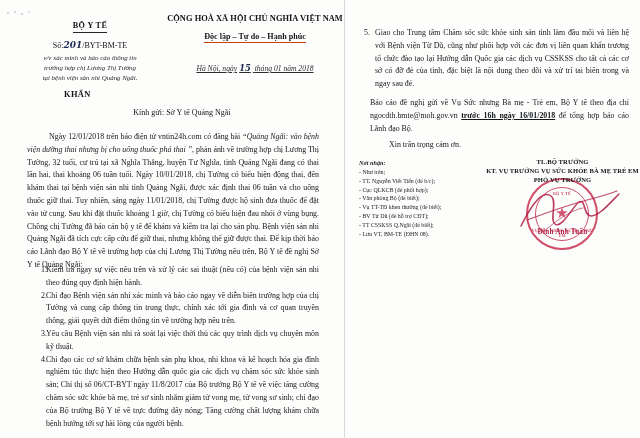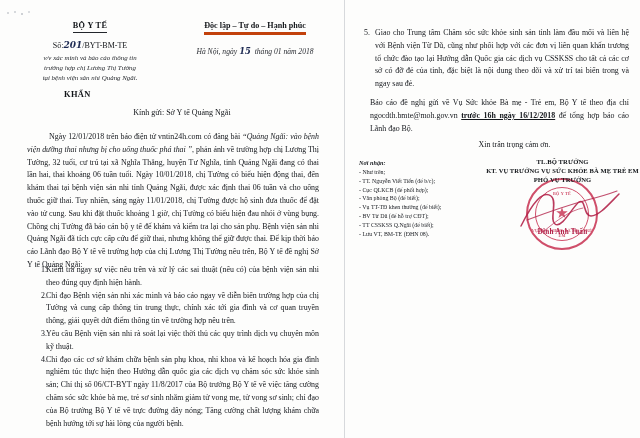--- a/index.html
+++ b/index.html
@@ -91,32 +91,33 @@
     font-size: 8.4px;
     font-weight: bold;
     letter-spacing: .05px;
     line-height: 1.25;
     white-space: nowrap;
   }
   .motto {
     font-size: 8.1px;
     font-weight: bold;
     display: inline-block;
-    border-bottom: 3px solid #c2410c;
+    border-bottom: 1px solid #c2410c;
     padding-bottom: .5px;
     margin-top: 1.5px;
     line-height: 1.25;
     white-space: nowrap;
   }
   .place-date {
     font-size: 7.6px;
     font-style: italic;
-    margin-top: 11px;
+    margin-top: 20px;
     color: #2a2d33;
     white-space: nowrap;
+    text-decoration: underline;
   }
   .handwritten-day {
     font-family: "DejaVu Serif", serif;
     font-style: italic;
     font-weight: bold;
     color: #1d2a52;
     font-size: 8.4px;
     padding: 0 2px;
   }
 
@@ -250,21 +251,21 @@
   }
   .deadline {
     font-weight: bold;
     text-decoration: underline;
   }
   .thanks {
     position: absolute;
     left: 0;
     top: 140px;
     width: 295px;
-    text-align: center;
+    text-align: left;
     font-size: 7.9px;
     padding-left: 44px;
     box-sizing: border-box;
   }
 
   
   .noinhan {
     position: absolute;
     left: 14px;
     top: 158px;
@@ -377,20 +378,21 @@
   <div class="scan-speck"></div>
   <div class="fold-line"></div>
 
   <div class="col col-left">
 
     <div class="masthead">
       <div class="mast-left">
         <div class="org-name">BỘ Y TẾ</div>
       </div>
       <div class="mast-right">
+        <div class="nation-line">CỘNG HOÀ XÃ HỘI CHỦ NGHĨA VIỆT NAM</div>
         <div class="motto">Độc lập – Tự do – Hạnh phúc</div>
         <div class="place-date">
           <span>Hà Nội, ngày</span><span class="handwritten-day">15</span> <span>tháng 01 năm 2018</span>
         </div>
       </div>
     </div>
 
     <div class="docnum-block">
       <div class="docnum-line">
         <span>Số:</span><span class="docnum-handwritten">201</span><span>/BYT-BM-TE</span>
@@ -430,21 +432,21 @@
   </div>
 
   <div class="col col-right">
 
     <div class="r-item5">
       <div class="num">5.</div>
       <div class="txt">Giao cho Trung tâm Chăm sóc sức khỏe sinh sản tỉnh làm đầu mối và liên hệ với Bệnh viện Từ Dũ, cũng như phối hợp với các đơn vị liên quan khẩn trương tổ chức đào tạo lại Hướng dẫn Quốc gia các dịch vụ CSSKSS cho tất cả các cơ sở có đỡ đẻ của tỉnh, đặc biệt là nội dung theo dõi và xử trí tai biến trong và ngay sau đẻ.</div>
     </div>
 
     <div class="r-report">
-      <span>Báo cáo đề nghị gửi về Vụ Sức khỏe Bà mẹ - Trẻ em, Bộ Y tế theo địa chỉ ngocdth.bmte@moh.gov.vn </span><span class="deadline">trước 16h ngày 16/12/2018</span><span> để tổng hợp báo cáo Lãnh đạo Bộ.</span>
+      <span>Báo cáo đề nghị gửi về Vụ Sức nhưng Bà mẹ - Trẻ em, Bộ Y tế theo địa chỉ ngocdth.bmte@moh.gov.vn </span><span class="deadline">trước 16h ngày 16/01/2018</span><span> để tổng hợp báo cáo Lãnh đạo Bộ.</span>
     </div>
 
     <div class="thanks">Xin trân trọng cảm ơn.</div>
 
     <div class="noinhan">
       <div class="title">Nơi nhận:</div>
       <div class="entry">- Như trên;</div>
       <div class="entry">- TT. Nguyễn Viết Tiến (để b/c);</div>
       <div class="entry">- Cục QLKCB (để phối hợp);</div>
       <div class="entry">- Văn phòng Bộ (để biết);</div>

